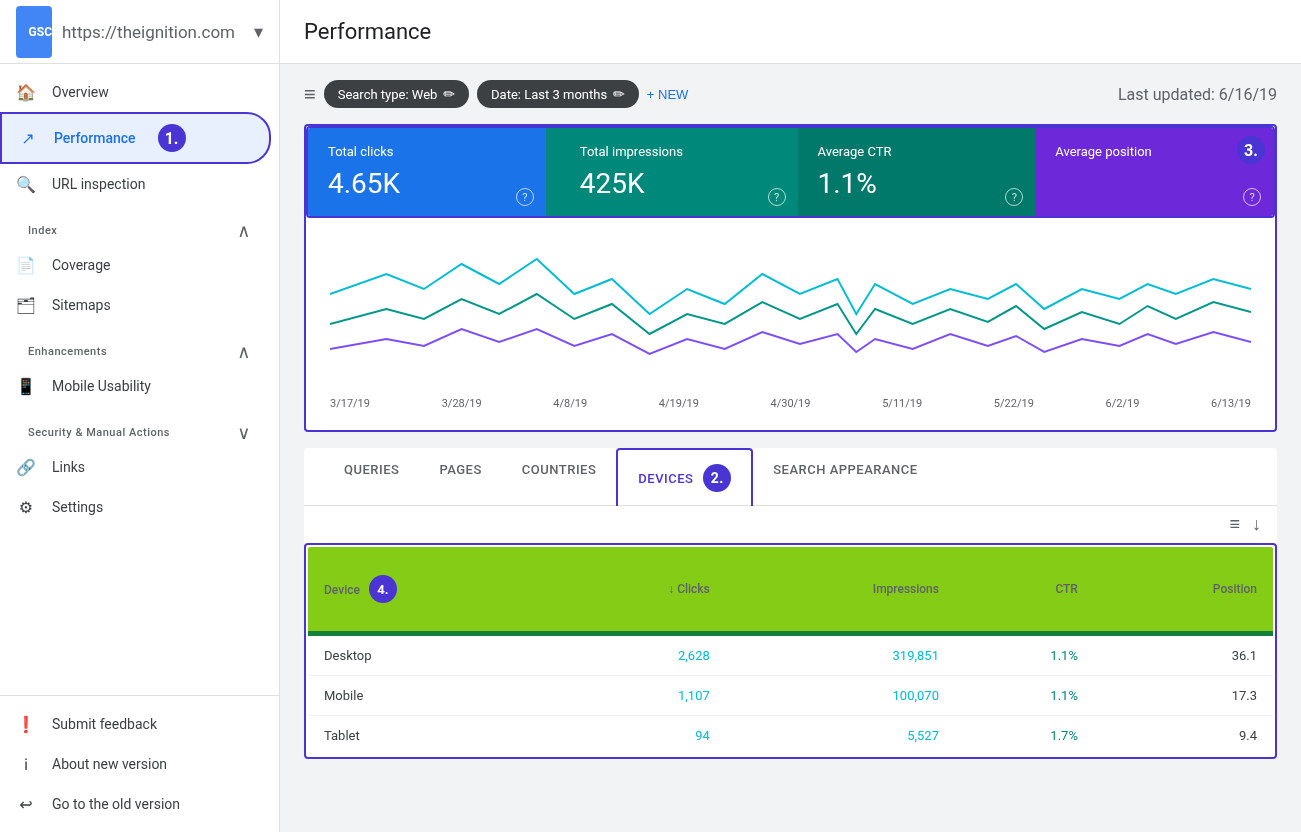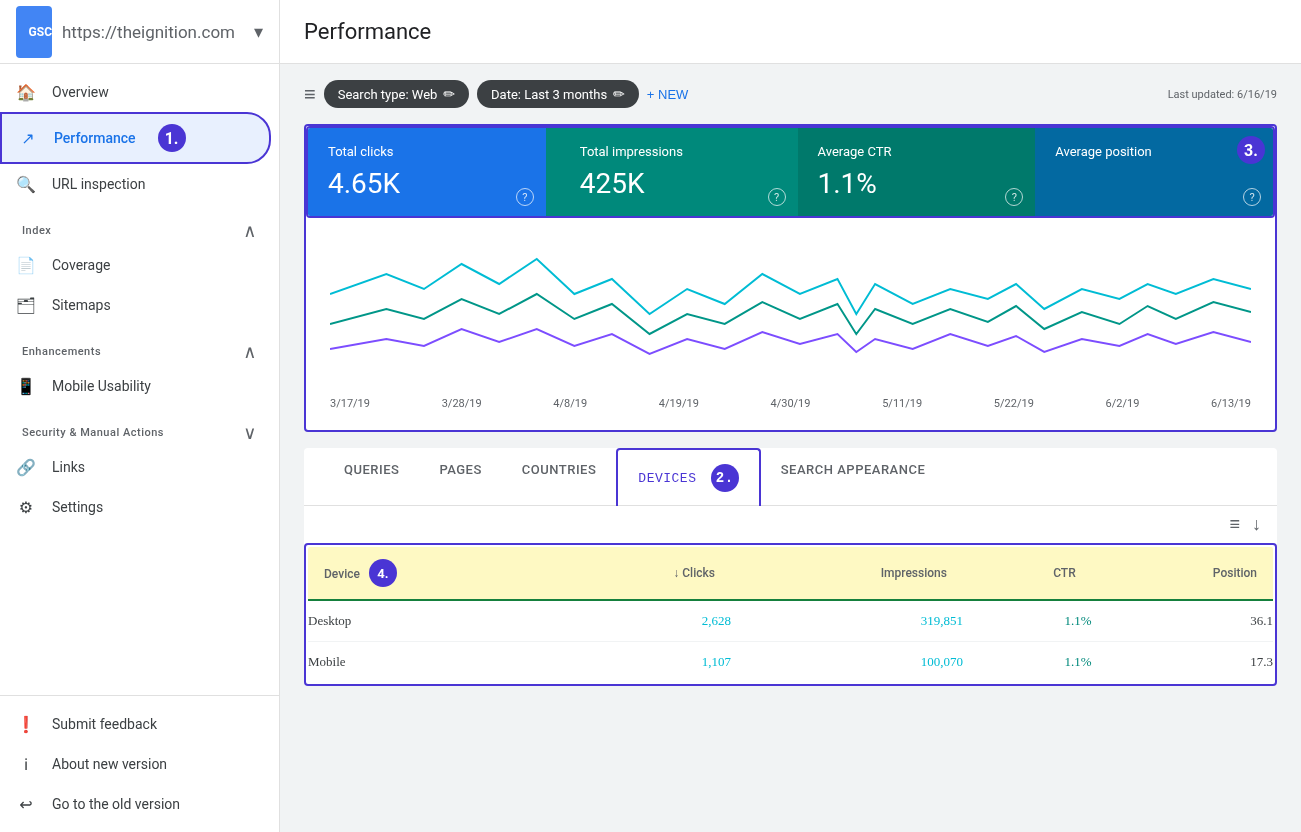--- a/index.html
+++ b/index.html
@@ -32,21 +32,21 @@
     .sidebar-nav { flex: 1; overflow-y: auto; padding: 8px 0; }
     .nav-item {
       display: flex; align-items: center; padding: 10px 16px; cursor: pointer;
       color: #3c4043; font-size: 14px; gap: 16px; border-radius: 0 24px 24px 0; margin-right: 8px;
     }
     .nav-item.active { background: #e8f0fe; color: #1a73e8; font-weight: 500; border: 2px solid #4a35d4; }
     .nav-item .icon { width: 20px; height: 20px; display: flex; align-items: center; justify-content: center; font-size: 16px; }
 
     .nav-section {
       display: flex; align-items: center; justify-content: space-between;
-      padding: 16px 22px 4px; font-size: 11px; color: #5f6368; font-weight: 500; letter-spacing: 0.5px;
+      padding: 16px 28px 4px; font-size: 11px; color: #5f6368; font-weight: 500; letter-spacing: 0.5px;
     }
     .nav-section .chevron { font-size: 18px; cursor: pointer; }
 
     .sidebar-bottom {
       border-top: 1px solid #e0e0e0; padding: 8px 0;
     }
 
     
     .main {
       flex: 1;
@@ -74,33 +74,33 @@
     .chip {
       display: flex; align-items: center; gap: 6px;
       background: #3c4043; color: #fff; border-radius: 20px;
       padding: 6px 14px; font-size: 13px; cursor: pointer;
     }
     .chip .edit-icon { font-size: 14px; }
     .new-btn {
       display: flex; align-items: center; gap: 4px;
       background: none; border: none; color: #1a73e8; font-size: 13px; cursor: pointer; font-weight: 500; margin-left: 0;
     }
-    .last-updated { margin-left: auto; font-size: 11px; color: #5f6368; }
+    .last-updated { margin-left: auto; font-size: 16px; color: #5f6368; }
 
     
     .metric-cards {
       display: flex; border: 2px solid #4a35d4; border-radius: 4px; overflow: hidden; margin-bottom: 0;
     }
     .metric-card {
       flex: 1; padding: 16px 20px; color: #fff; position: relative;
     }
     .metric-card:nth-child(1) { background: #1a73e8; }
     .metric-card:nth-child(2) { background: #00897b; padding-left: 34px; }
     .metric-card:nth-child(3) { background: #00796b; }
-    .metric-card:nth-child(4) { background: #0369a1; }
+    .metric-card:nth-child(4) { background: #6d28d9; }
     .metric-card .label { font-size: 13px; margin-bottom: 8px; }
     .metric-card .value { font-size: 28px; font-weight: 400; }
     .metric-card .help-icon {
       position: absolute; bottom: 10px; right: 12px;
       width: 18px; height: 18px; border-radius: 50%; border: 1.5px solid rgba(255,255,255,0.7);
       display: flex; align-items: center; justify-content: center; font-size: 11px; color: rgba(255,255,255,0.8);
     }
     .metric-container {
       border: 2px solid #4a35d4; border-radius: 4px; margin-bottom: 16px; background: #fff;
     }
@@ -130,46 +130,44 @@
     .tab.active {
       color: #1a73e8; border-bottom: 2px solid #4a35d4;
       border: 2px solid #4a35d4; border-radius: 4px 4px 0 0; border-bottom: 2px solid #4a35d4;
     }
     .tab.active {
       color: #4a35d4;
       border: 2px solid #4a35d4;
       border-bottom: none;
       border-radius: 4px 4px 0 0;
       margin-bottom: -1px;
-      font-family: Liberation Mono, monospace;
     }
 
     
     .table-actions {
       display: flex; justify-content: flex-end; gap: 12px;
       padding: 8px 16px; color: #5f6368;
     }
     .table-action-btn { background: none; border: none; cursor: pointer; color: #5f6368; font-size: 18px; }
 
     .data-table {
       width: 100%; border-collapse: collapse;
       border: 2px solid #4a35d4; border-radius: 4px; overflow: hidden;
     }
     .table-wrapper {
       border: 2px solid #4a35d4; border-radius: 4px; overflow: hidden; margin-top: 0;
     }
     .data-table th {
-      padding: 12px 16px; text-align: left; font-size: 12px; color: #5f6368;
-      font-weight: 500; border-bottom: 2px solid #15803d; background: #fef9c3;
+      padding: 28px 16px; text-align: left; font-size: 12px; color: #5f6368;
+      font-weight: 500; border-bottom: 5px solid #15803d; background: #84cc16;
     }
     .data-table th.right { text-align: right; }
     .data-table td {
-      padding: 12px 0; font-size: 13px; color: #3c4043;
+      padding: 12px 16px; font-size: 13px; color: #3c4043;
       border-bottom: 1px solid #f1f3f4;
-      font-family: Liberation Serif, serif;
     }
     .data-table td.right { text-align: right; }
     .data-table td.cyan { color: #00bcd4; text-align: right; }
     .data-table td.teal { color: #00897b; text-align: right; }
     .data-table tr:last-child td { border-bottom: none; }
 
     
     .badge {
       display: inline-flex; align-items: center; justify-content: center;
       background: #4a35d4; color: #fff; border-radius: 50%;
@@ -371,18 +369,25 @@
               <td class="teal">1.1%</td>
               <td class="right">36.1</td>
             </tr>
             <tr>
               <td>Mobile</td>
               <td class="cyan">1,107</td>
               <td class="cyan">100,070</td>
               <td class="teal">1.1%</td>
               <td class="right">17.3</td>
             </tr>
+            <tr>
+              <td>Tablet</td>
+              <td class="cyan">94</td>
+              <td class="cyan">5,527</td>
+              <td class="teal">1.7%</td>
+              <td class="right">9.4</td>
+            </tr>
           </tbody>
         </table>
       </div>
     </div>
   </div>
 </div>
 
 </body></html>

